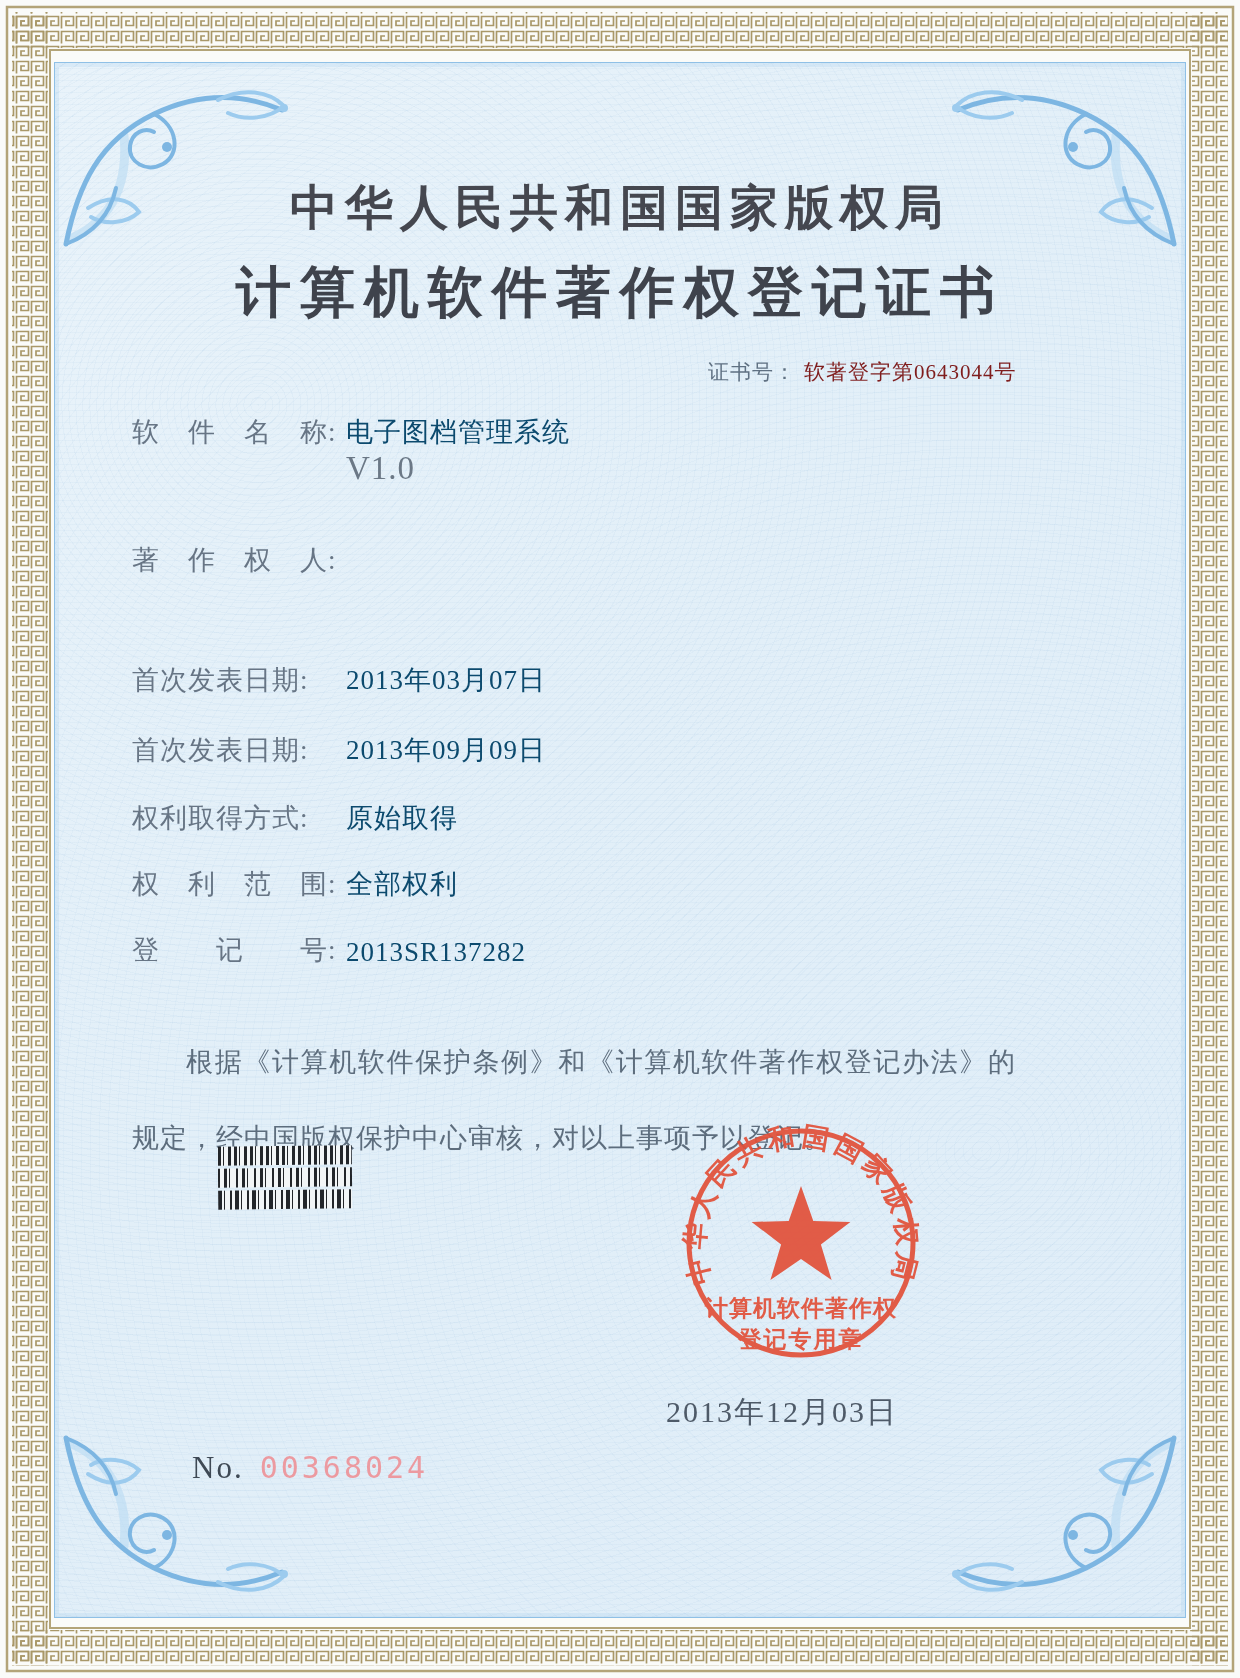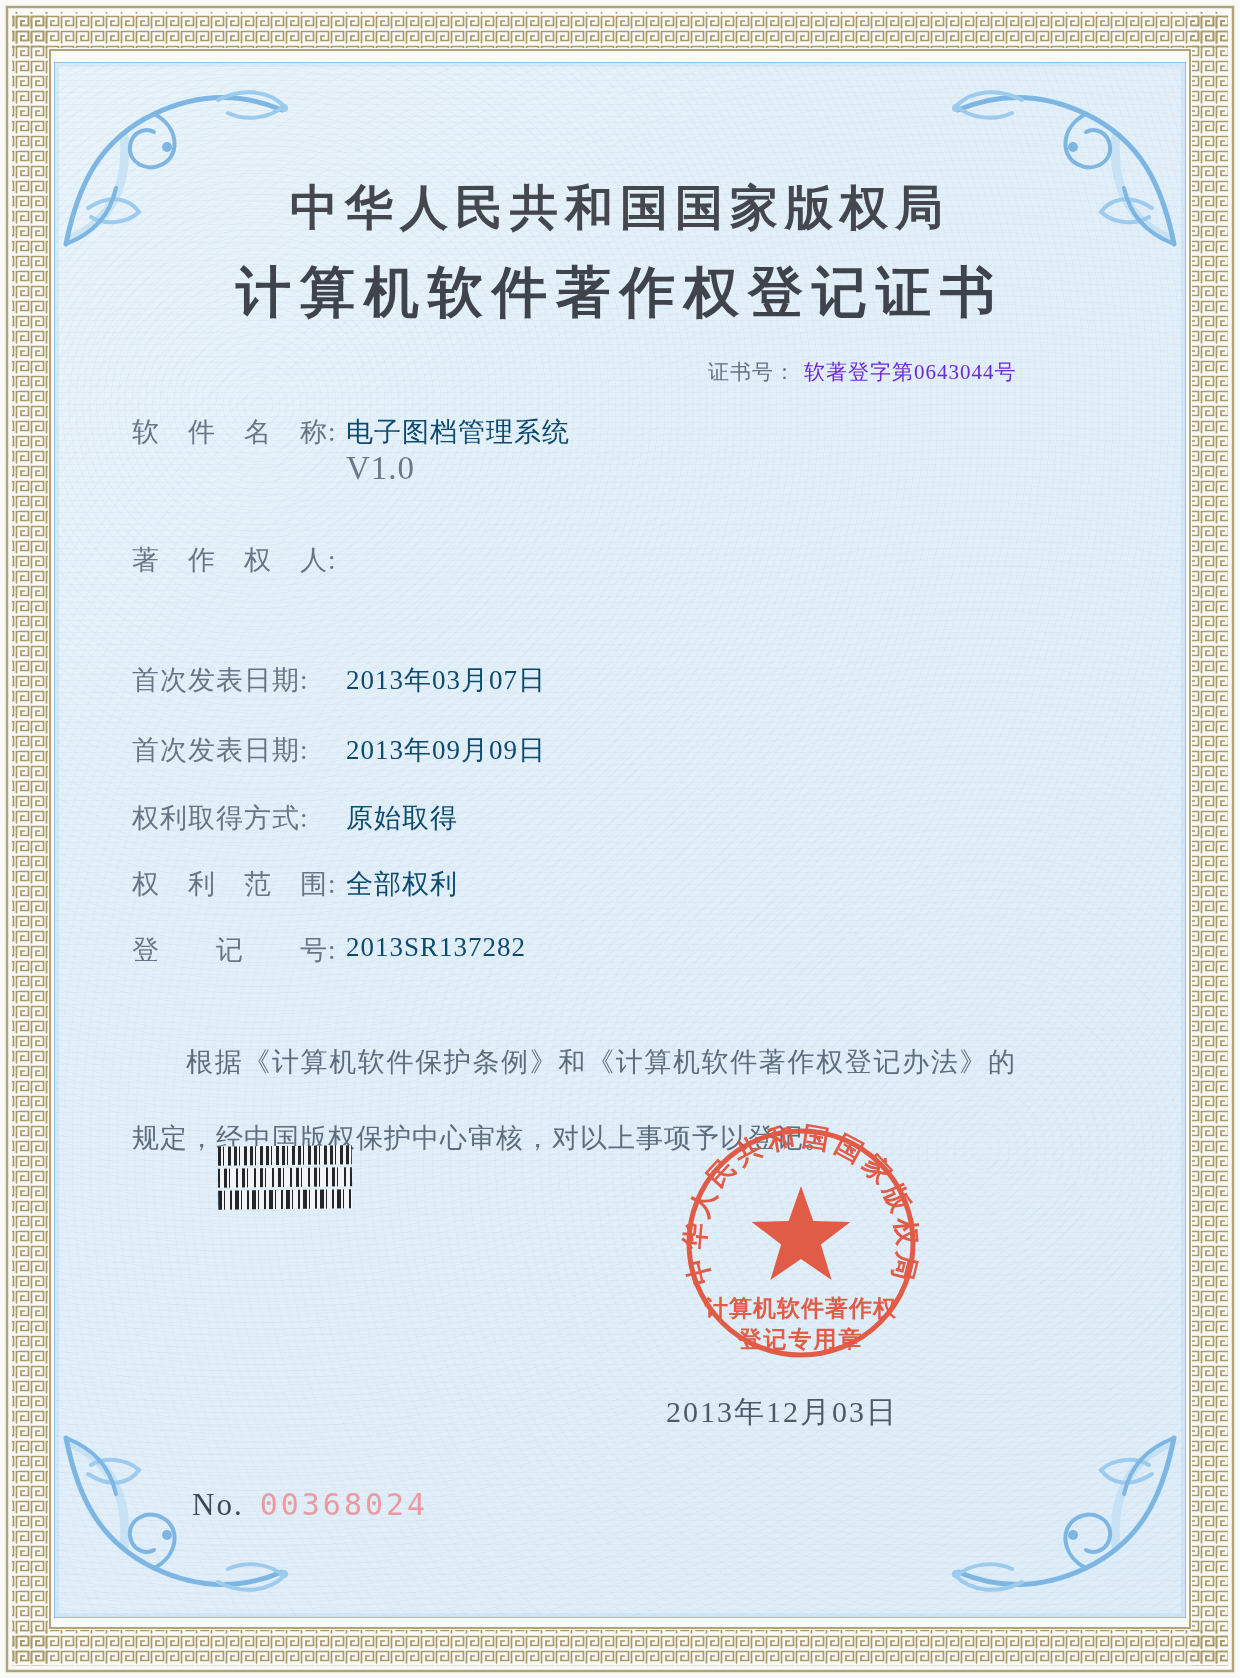--- a/index.html
+++ b/index.html
@@ -34,24 +34,24 @@
     font-size:48px;font-weight:bold;letter-spacing:7px;color:#45474f;
   }
   .cert-title{
     position:absolute;left:0;top:256px;width:1240px;text-align:center;
     font-size:55px;font-weight:bold;letter-spacing:9px;color:#3f434c;
   }
   .cert-no-row{
     position:absolute;left:708px;top:358px;display:flex;gap:8px;
     font-size:21px;color:#5f7082;letter-spacing:1px;
   }
-  .cert-no-row .num{color:#6d28d9;}
+  .cert-no-row .num{color:#7f1d1d;}
 
   .field-row{
-    position:absolute;left:132px;display:flex;align-items:flex-start;
+    position:absolute;left:132px;display:flex;align-items:flex-end;
     font-size:27px;color:#677585;letter-spacing:1px;
   }
   .field-row .flabel{width:214px;flex:0 0 214px;}
   .field-row .fvalue{color:#0c4a6e;}
   .version-line{
     position:absolute;left:346px;top:450px;font-size:33px;color:#6b7886;letter-spacing:1px;
   }
 
   .statement{
     position:absolute;left:132px;top:998px;width:884px;
@@ -64,21 +64,21 @@
   .bc1{background:repeating-linear-gradient(90deg,#23262a 0 3px,#f2f5f6 3px 5px,#23262a 5px 6px,#f2f5f6 6px 10px,#23262a 10px 13px,#f2f5f6 13px 16px);}
   .bc2{background:repeating-linear-gradient(90deg,#23262a 0 2px,#f2f5f6 2px 6px,#23262a 6px 9px,#f2f5f6 9px 11px,#23262a 11px 12px,#f2f5f6 12px 18px);}
   .bc3{background:repeating-linear-gradient(90deg,#23262a 0 4px,#f2f5f6 4px 6px,#23262a 6px 7px,#f2f5f6 7px 12px,#23262a 12px 14px,#f2f5f6 14px 17px);}
 
   .seal{position:absolute;left:676px;top:1118px;width:250px;height:250px;opacity:.93;}
   .issue-date{
     position:absolute;left:666px;top:1392px;width:270px;text-align:left;
     font-size:30px;color:#4e5a68;letter-spacing:2px;
   }
   .serial-row{
-    position:absolute;left:192px;top:1475px;display:flex;gap:16px;align-items:baseline;
+    position:absolute;left:192px;top:1438px;display:flex;gap:16px;align-items:baseline;
   }
   .serial-row .no-label{font-size:31px;color:#3e4955;letter-spacing:2px;}
   .serial-row .no-value{
     font-family:"DejaVu Sans Mono","Liberation Mono",monospace;
     font-size:30px;color:#ec9aa0;letter-spacing:3px;margin-top:12px;
   }
 </style>
 </head>
 <body>
 

